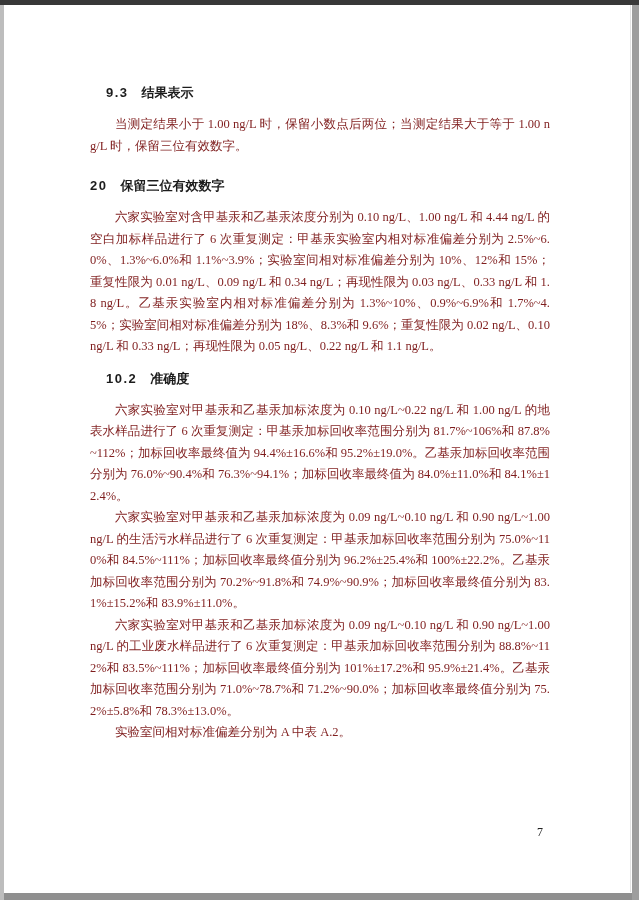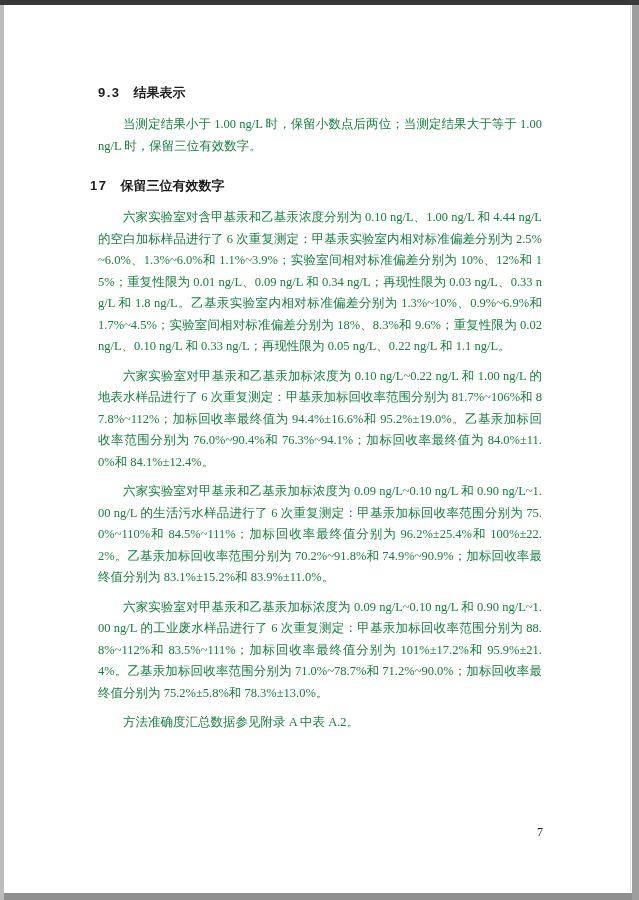--- a/index.html
+++ b/index.html
@@ -31,31 +31,31 @@
     color: #161616;
   }
   .hd {
     font-family: "Liberation Sans", sans-serif;
     font-weight: bold;
     font-size: 13px;
     line-height: 16px;
     color: #1c1c1c;
   }
   .h1 { margin: 21px 0 13px; }
-  .h2 { margin: 13px 8px 13px; }
+  .h2 { margin: 13px 16px 13px; }
   .h2.first { margin-top: 0; }
   .hnum { margin-right: 13px; letter-spacing: 1.5px; }
   .para {
     font-family: "Liberation Serif", serif;
     font-size: 12.5px;
     line-height: 21.5px;
     text-align: justify;
     text-indent: 2em;
-    margin: 8px;
-    color: #15803d;
+    margin: 0;
+    color: #7f1d1d;
     word-break: break-all;
   }
   .page-number {
     position: absolute;
     left: 533px; top: 820px;
     font-family: "Liberation Serif", serif;
     font-size: 12px;
     color: #222222;
   }
 </style>
@@ -67,31 +67,34 @@
 
     <div class="content">
 
       <div class="hd h2 first">
         <span class="hnum">9.3</span><span class="htitle">结果表示</span>
       </div>
 
       <p class="para">当测定结果小于 1.00 ng/L 时，保留小数点后两位；当测定结果大于等于 1.00 ng/L 时，保留三位有效数字。</p>
 
       <div class="hd h1">
-        <span class="hnum">17</span><span class="htitle">保留三位有效数字</span>
+        <span class="hnum">20</span><span class="htitle">保留三位有效数字</span>
       </div>
 
 
       <p class="para">六家实验室对含甲基汞和乙基汞浓度分别为 0.10 ng/L、1.00 ng/L 和 4.44 ng/L 的空白加标样品进行了 6 次重复测定：甲基汞实验室内相对标准偏差分别为 2.5%~6.0%、1.3%~6.0%和 1.1%~3.9%；实验室间相对标准偏差分别为 10%、12%和 15%；重复性限为 0.01 ng/L、0.09 ng/L 和 0.34 ng/L；再现性限为 0.03 ng/L、0.33 ng/L 和 1.8 ng/L。乙基汞实验室内相对标准偏差分别为 1.3%~10%、0.9%~6.9%和 1.7%~4.5%；实验室间相对标准偏差分别为 18%、8.3%和 9.6%；重复性限为 0.02 ng/L、0.10 ng/L 和 0.33 ng/L；再现性限为 0.05 ng/L、0.22 ng/L 和 1.1 ng/L。</p>
 
+      <div class="hd h2">
+        <span class="hnum">10.2</span><span class="htitle">准确度</span>
+      </div>
 
       <p class="para">六家实验室对甲基汞和乙基汞加标浓度为 0.10 ng/L~0.22 ng/L 和 1.00 ng/L 的地表水样品进行了 6 次重复测定：甲基汞加标回收率范围分别为 81.7%~106%和 87.8%~112%；加标回收率最终值为 94.4%±16.6%和 95.2%±19.0%。乙基汞加标回收率范围分别为 76.0%~90.4%和 76.3%~94.1%；加标回收率最终值为 84.0%±11.0%和 84.1%±12.4%。</p>
       <p class="para">六家实验室对甲基汞和乙基汞加标浓度为 0.09 ng/L~0.10 ng/L 和 0.90 ng/L~1.00 ng/L 的生活污水样品进行了 6 次重复测定：甲基汞加标回收率范围分别为 75.0%~110%和 84.5%~111%；加标回收率最终值分别为 96.2%±25.4%和 100%±22.2%。乙基汞加标回收率范围分别为 70.2%~91.8%和 74.9%~90.9%；加标回收率最终值分别为 83.1%±15.2%和 83.9%±11.0%。</p>
       <p class="para">六家实验室对甲基汞和乙基汞加标浓度为 0.09 ng/L~0.10 ng/L 和 0.90 ng/L~1.00 ng/L 的工业废水样品进行了 6 次重复测定：甲基汞加标回收率范围分别为 88.8%~112%和 83.5%~111%；加标回收率最终值分别为 101%±17.2%和 95.9%±21.4%。乙基汞加标回收率范围分别为 71.0%~78.7%和 71.2%~90.0%；加标回收率最终值分别为 75.2%±5.8%和 78.3%±13.0%。</p>
-      <p class="para">方法准确度汇总数据参见附录 A 中表 A.2。</p>
+      <p class="para">实验室间相对标准偏差分别为 A 中表 A.2。</p>
 
     </div>
 
     <div class="page-number">7</div>
   </div>
 
   <div class="edge-top"></div>
   <div class="edge-left"></div>
   <div class="edge-right"></div>
   <div class="edge-bottom"></div>

